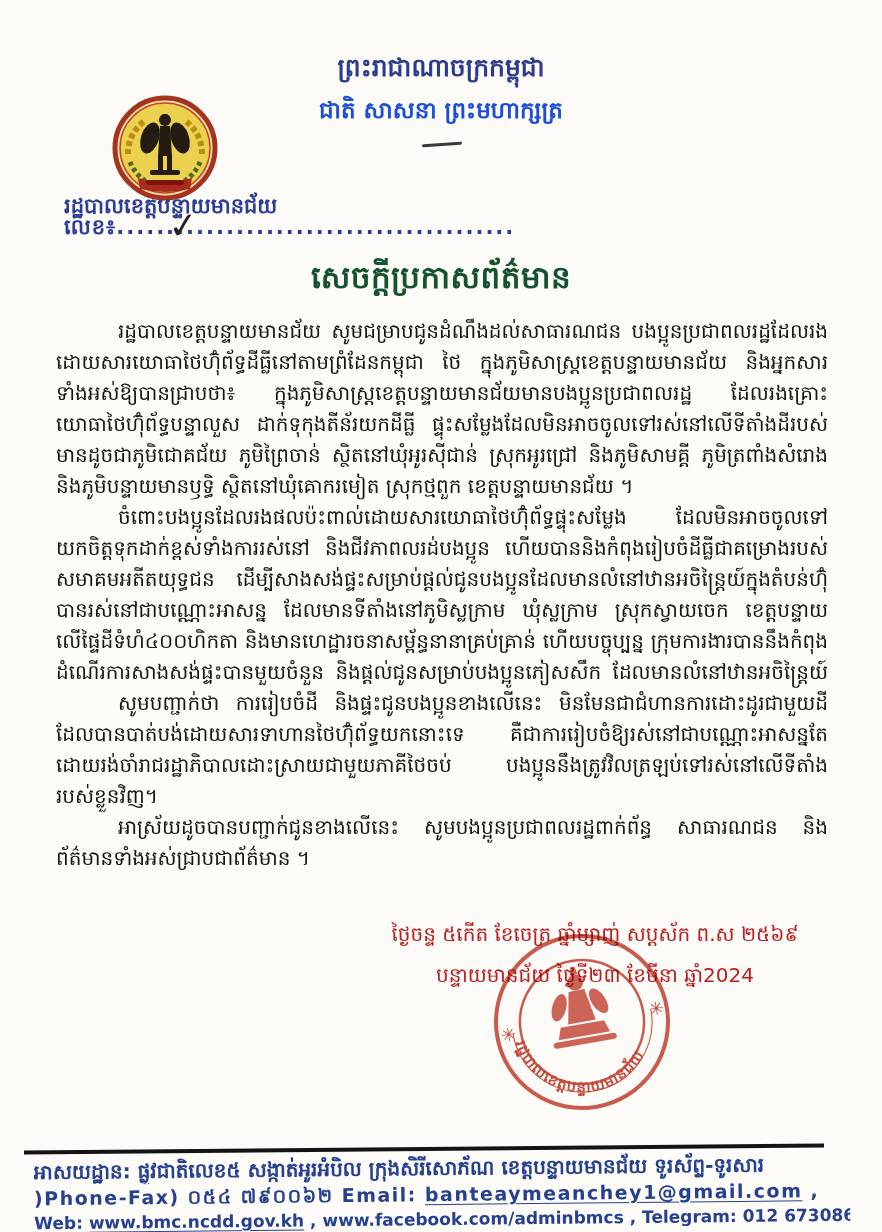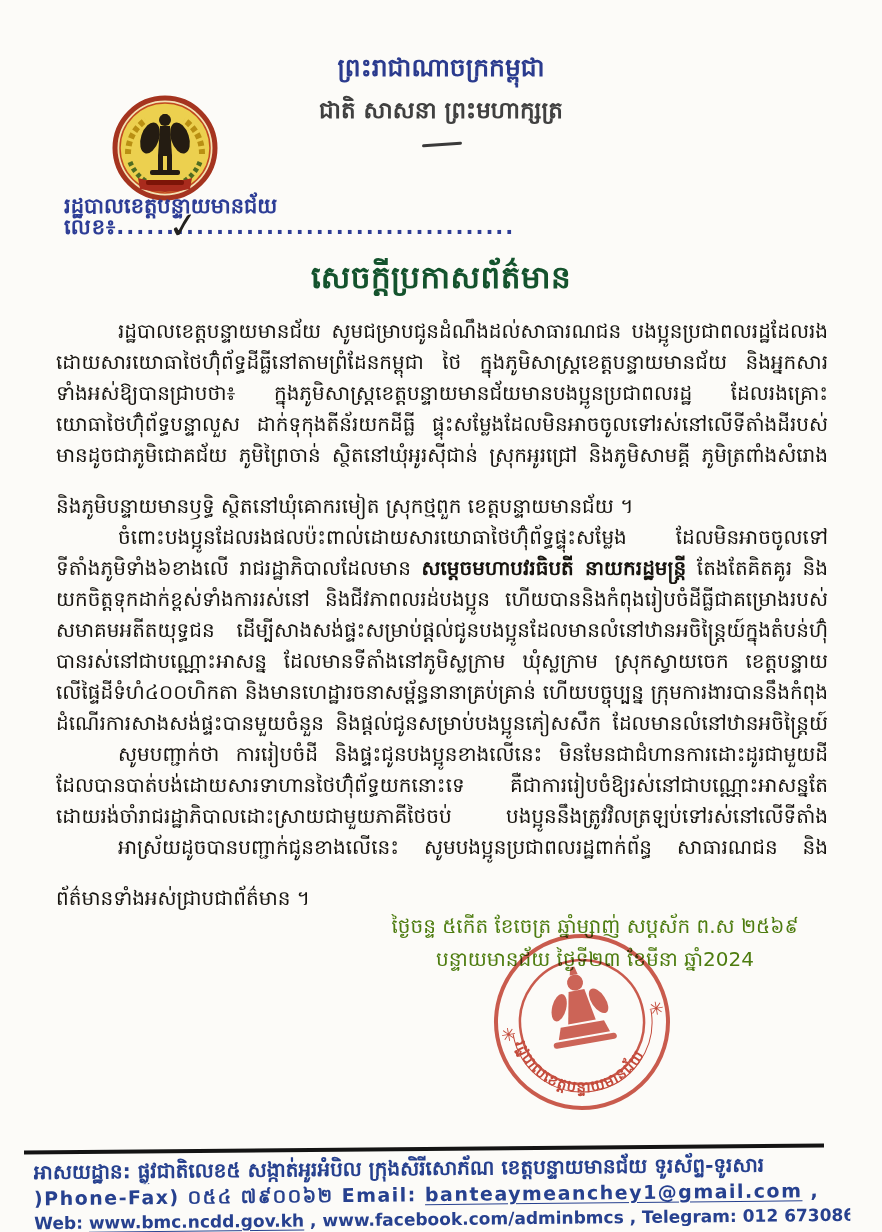--- a/index.html
+++ b/index.html
@@ -5,37 +5,37 @@
   html,body{margin:0;padding:0;background:#e8e6e2;}
   .page{
     position:relative;width:882px;height:1232px;margin:0 auto;
     background:#fcfbf8;overflow:hidden;
     font-family:"DejaVu Sans","Liberation Sans",sans-serif;
     color:#17140f;
   }
   .center{text-align:center;}
   .abs{position:absolute;}
   .kingdom{top:52px;left:0;width:100%;font-size:25px;font-weight:bold;color:#2b3b8e;}
-  .motto{top:96px;left:0;width:100%;font-size:23px;font-weight:bold;color:#404040;}
+  .motto{top:96px;left:0;width:100%;font-size:23px;font-weight:bold;color:#1d4ed8;}
   .motto-dash{top:143px;left:422px;width:40px;height:3px;background:#3a3a3a;transform:rotate(-4deg);border-radius:2px;}
   .admin-name{top:192px;left:64px;font-size:21px;font-weight:bold;color:#2d3d96;}
   .number-line{top:213px;left:64px;font-size:21px;font-weight:bold;color:#2d3d96;letter-spacing:1px;}
   .number-dots{letter-spacing:2px;font-weight:bold;}
   .checkmark{top:205px;left:168px;font-size:36px;font-weight:bold;color:#23211e;transform:rotate(-6deg);}
   .doc-title{top:258px;left:0;width:100%;font-size:31px;font-weight:bold;color:#14532d;letter-spacing:.5px;}
   .body-block{top:316px;left:56px;width:772px;}
   .ln{
     height:31px;line-height:31px;font-size:20px;overflow:hidden;
     text-align:justify;text-align-last:justify;color:#17140f;
   }
-  .ln.last{text-align:right;text-align-last:left;margin-top:20px;}
+  .ln.last{text-align:right;text-align-last:left;}
   .ln.ind{padding-left:62px;}
   .ln b{font-weight:bold;}
   .dateline{top:910px;left:360px;width:470px;text-align:center;}
-  .dateline .dln{height:33px;line-height:33px;font-size:20px;overflow:hidden;color:#4d7c0f;}
+  .dateline .dln{height:33px;line-height:33px;font-size:20px;overflow:hidden;color:#b91c1c;margin-top:8px;}
   .stamp-wrap{top:926px;left:474px;width:216px;height:196px;mix-blend-mode:multiply;opacity:.92;}
   .footer-rule{top:1147px;left:24px;width:800px;height:4px;background:#141414;transform:rotate(-0.5deg);}
   .footer{top:1155px;left:34px;width:816px;transform:rotate(-0.6deg);color:#27418f;}
   .footer .fl1{font-size:20px;font-weight:bold;height:26px;line-height:26px;overflow:hidden;white-space:nowrap;}
   .footer .fl2{font-size:19px;height:26px;line-height:26px;overflow:hidden;white-space:nowrap;letter-spacing:1.5px;font-weight:bold;}
   .footer .fl3{font-size:17px;height:24px;line-height:24px;overflow:hidden;white-space:nowrap;font-weight:bold;}
   .footer a-like, .ulink{text-decoration:underline;text-underline-offset:3px;}
   .logo-wrap{top:94px;left:110px;width:110px;height:112px;}
 </style>
 </head>
@@ -80,30 +80,30 @@
 
   <div class="abs body-block">
     <div class="ln ind">រដ្ឋបាលខេត្តបន្ទាយមានជ័យ សូមជម្រាបជូនដំណឹងដល់សាធារណជន បងប្អូនប្រជាពលរដ្ឋដែលរងគ្រោះ</div>
     <div class="ln">ដោយសារយោធាថៃហ៊ុំព័ទ្ធដីធ្លីនៅតាមព្រំដែនកម្ពុជា ថៃ ក្នុងភូមិសាស្ត្រខេត្តបន្ទាយមានជ័យ និងអ្នកសារព័ត៌មាន</div>
     <div class="ln">ទាំងអស់ឱ្យបានជ្រាបថា៖ ក្នុងភូមិសាស្ត្រខេត្តបន្ទាយមានជ័យមានបងប្អូនប្រជាពលរដ្ឋ ដែលរងគ្រោះដោយសារ</div>
     <div class="ln">យោធាថៃហ៊ុំព័ទ្ធបន្ទាលួស ដាក់ទុកុងតីន័រយកដីធ្លី ផ្ទុះសម្លែងដែលមិនអាចចូលទៅរស់នៅលើទីតាំងដីរបស់ខ្លួនបាន</div>
     <div class="ln">មានដូចជាភូមិជោគជ័យ ភូមិព្រៃចាន់ ស្ថិតនៅឃុំអូរស៊ីជាន់ ស្រុកអូរជ្រៅ និងភូមិសាមគ្គី ភូមិត្រពាំងសំរោង ភូមិផ្លូវប៉ែក</div>
     <div class="ln last">និងភូមិបន្ទាយមានឫទ្ធិ ស្ថិតនៅឃុំគោករមៀត ស្រុកថ្មពួក ខេត្តបន្ទាយមានជ័យ ។</div>
 
     <div class="ln ind">ចំពោះបងប្អូនដែលរងផលប៉ះពាល់ដោយសារយោធាថៃហ៊ុំព័ទ្ធផ្ទុះសម្លែង ដែលមិនអាចចូលទៅរស់នៅក្នុង</div>
-    <div class="ln"><span>ទីតាំងភូមិទាំង៦ខាងលើ រាជរដ្ឋាភិបាលដែលមាន </span><b>សម្តេចមហាបវរធិបតី នាយករដ្ឋមន្ត្រី</b><span> តែងតែគិតគូរ និង</span></div>
     <div class="ln">យកចិត្តទុកដាក់ខ្ពស់ទាំងការរស់នៅ និងជីវភាពលរដ់បងប្អូន ហើយបាននិងកំពុងរៀបចំដីធ្លីជាគម្រោងរបស់</div>
     <div class="ln">សមាគមអតីតយុទ្ធជន ដើម្បីសាងសង់ផ្ទះសម្រាប់ផ្តល់ជូនបងប្អូនដែលមានលំនៅឋានអចិន្ត្រៃយ៍ក្នុងតំបន់ហ៊ុំព័ទ្ធ</div>
     <div class="ln">បានរស់នៅជាបណ្ណោះអាសន្ន ដែលមានទីតាំងនៅភូមិស្លក្រាម ឃុំស្លក្រាម ស្រុកស្វាយចេក ខេត្តបន្ទាយមានជ័យ</div>
     <div class="ln">លើផ្ទៃដីទំហំ៤០០ហិកតា និងមានហេដ្ឋារចនាសម្ព័ន្ធនានាគ្រប់គ្រាន់ ហើយបច្ចុប្បន្ន ក្រុមការងារបាននឹងកំពុង</div>
     <div class="ln">ដំណើរការសាងសង់ផ្ទះបានមួយចំនួន និងផ្តល់ជូនសម្រាប់បងប្អូនភៀសសឹក ដែលមានលំនៅឋានអចិន្ត្រៃយ៍ក្នុង</div>
 
     <div class="ln ind">សូមបញ្ជាក់ថា ការរៀបចំដី និងផ្ទះជូនបងប្អូនខាងលើនេះ មិនមែនជាជំហានការដោះដូរជាមួយដីរបស់បងប្អូន</div>
     <div class="ln">ដែលបានបាត់បង់ដោយសារទាហានថៃហ៊ុំព័ទ្ធយកនោះទេ គឺជាការរៀបចំឱ្យរស់នៅជាបណ្ណោះអាសន្នតែប៉ុណ្ណោះ</div>
     <div class="ln">ដោយរង់ចាំរាជរដ្ឋាភិបាលដោះស្រាយជាមួយភាគីថៃចប់ បងប្អូននឹងត្រូវវិលត្រឡប់ទៅរស់នៅលើទីតាំងលំនៅឋាន</div>
+    <div class="ln last">របស់ខ្លួនវិញ។</div>
 
     <div class="ln ind">អាស្រ័យដូចបានបញ្ជាក់ជូនខាងលើនេះ សូមបងប្អូនប្រជាពលរដ្ឋពាក់ព័ន្ធ សាធារណជន និងអ្នកសារ</div>
     <div class="ln last">ព័ត៌មានទាំងអស់ជ្រាបជាព័ត៌មាន ។</div>
   </div>
 
   <div class="abs dateline">
     <div class="dln">ថ្ងៃចន្ទ ៥កើត ខែចេត្រ ឆ្នាំម្សាញ់ សប្តស័ក ព.ស ២៥៦៩</div>
     <div class="dln">បន្ទាយមានជ័យ ថ្ងៃទី២៣ ខែមីនា ឆ្នាំ2024</div>
   </div>
 

